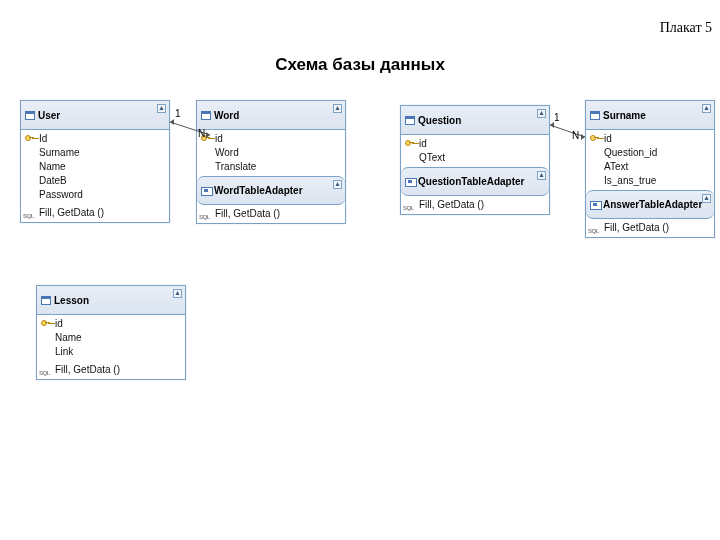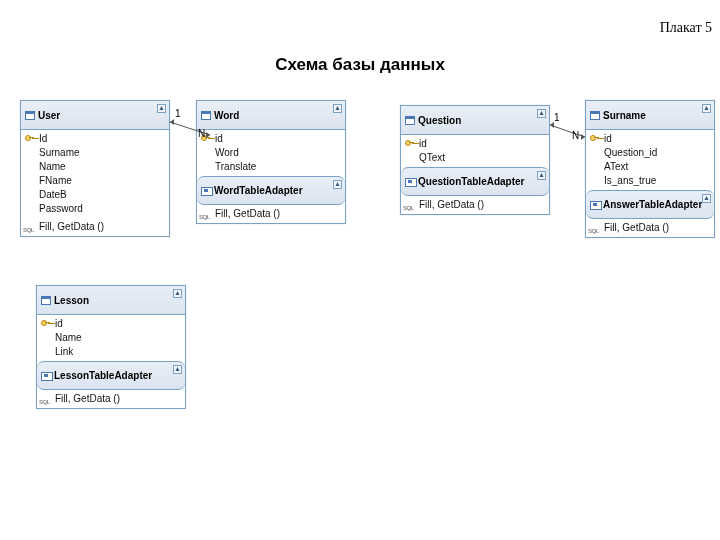--- a/index.html
+++ b/index.html
@@ -174,21 +174,20 @@
   <div class="entity" style="left:20px; top:10px; width:150px;">
     <div class="entity-header">
       <span class="tbl-icon"></span>
       <span>User</span>
       <span class="expand-caret"></span>
     </div>
     <div class="fields">
       <div class="field"><span class="key-icon"></span><span>Id</span></div>
       <div class="field">Surname</div>
       <div class="field">Name</div>
-      <div class="field">FName</div>
       <div class="field">DateB</div>
       <div class="field">Password</div>
     </div>
     <div class="fields">
       <div class="field"><span class="sql-icon">SQL</span><span>Fill, GetData ()</span></div>
     </div>
   </div>
 
   <div class="entity" style="left:196px; top:10px; width:150px;">
     <div class="entity-header">
@@ -256,25 +255,20 @@
   <div class="entity" style="left:36px; top:195px; width:150px;">
     <div class="entity-header">
       <span class="tbl-icon"></span>
       <span>Lesson</span>
       <span class="expand-caret"></span>
     </div>
     <div class="fields">
       <div class="field"><span class="key-icon"></span><span>id</span></div>
       <div class="field">Name</div>
       <div class="field">Link</div>
-    </div>
-    <div class="entity-sub">
-      <span class="adapter-icon"></span>
-      <span>LessonTableAdapter</span>
-      <span class="expand-caret"></span>
     </div>
     <div class="fields">
       <div class="field"><span class="sql-icon">SQL</span><span>Fill, GetData ()</span></div>
     </div>
   </div>
 
   <svg class="rel" width="720" height="450">
     <path d="M170 32 L210 45" stroke="#555" stroke-width="1" fill="none"></path>
     <path d="M170 32 l4 -3 v6 z" fill="#555"></path>
     <path d="M210 45 l-4 -3 v6 z" fill="#555"></path>

